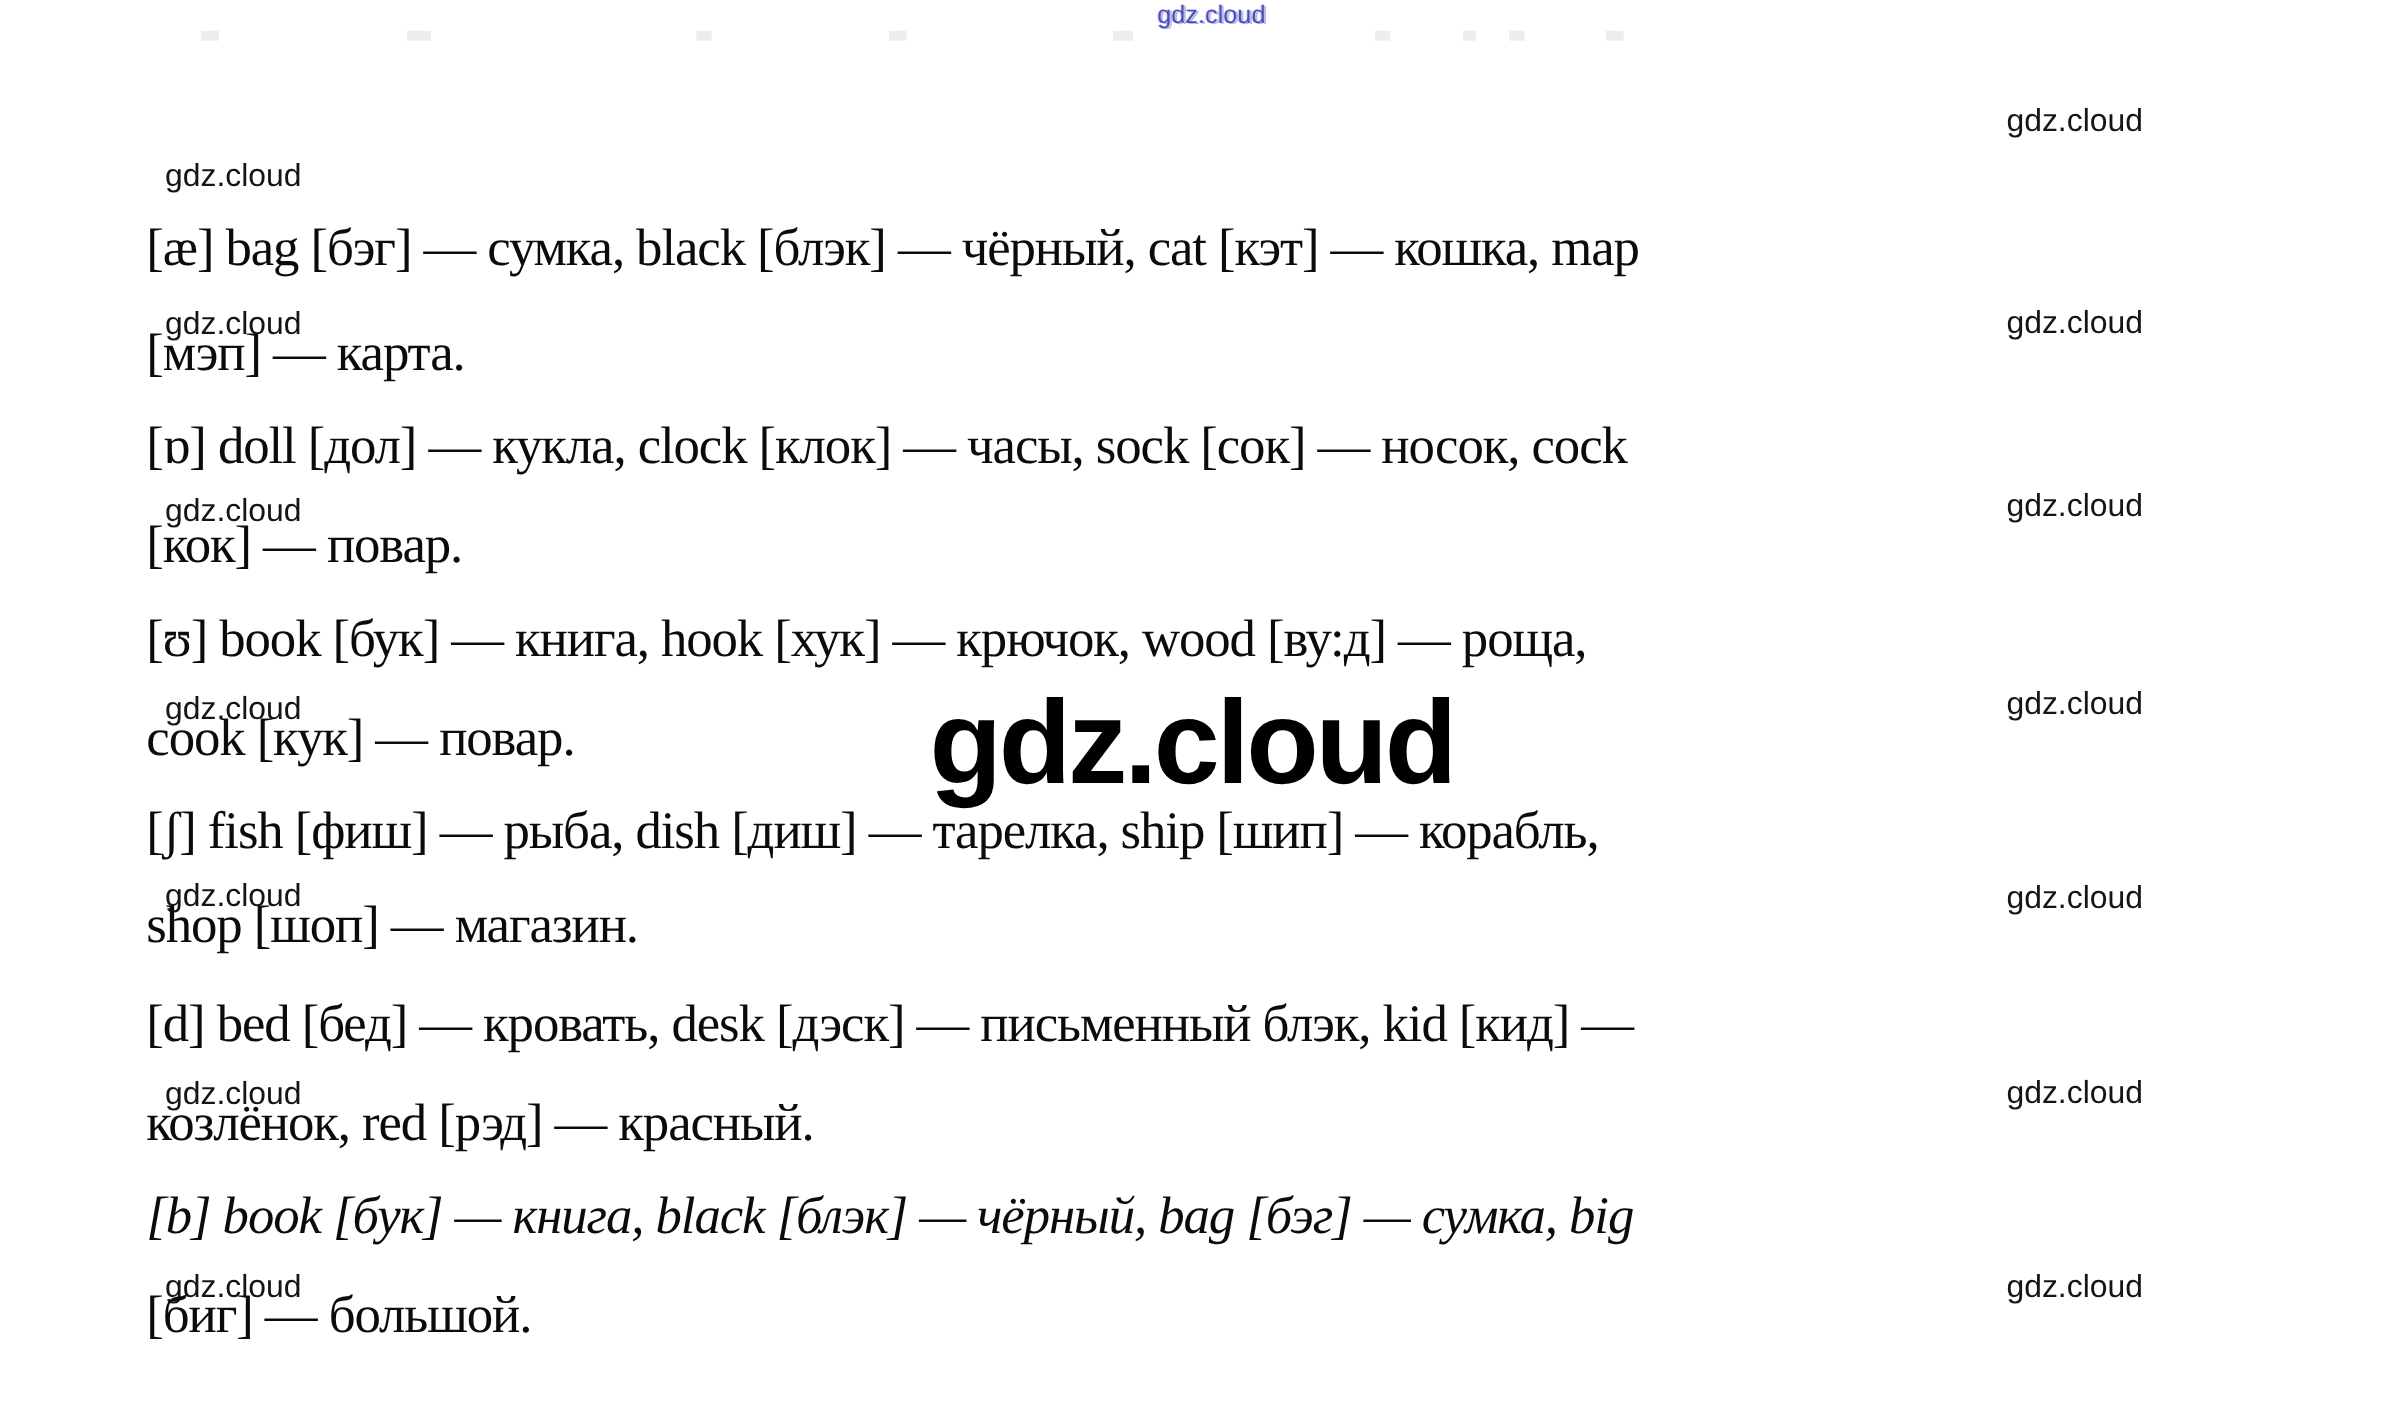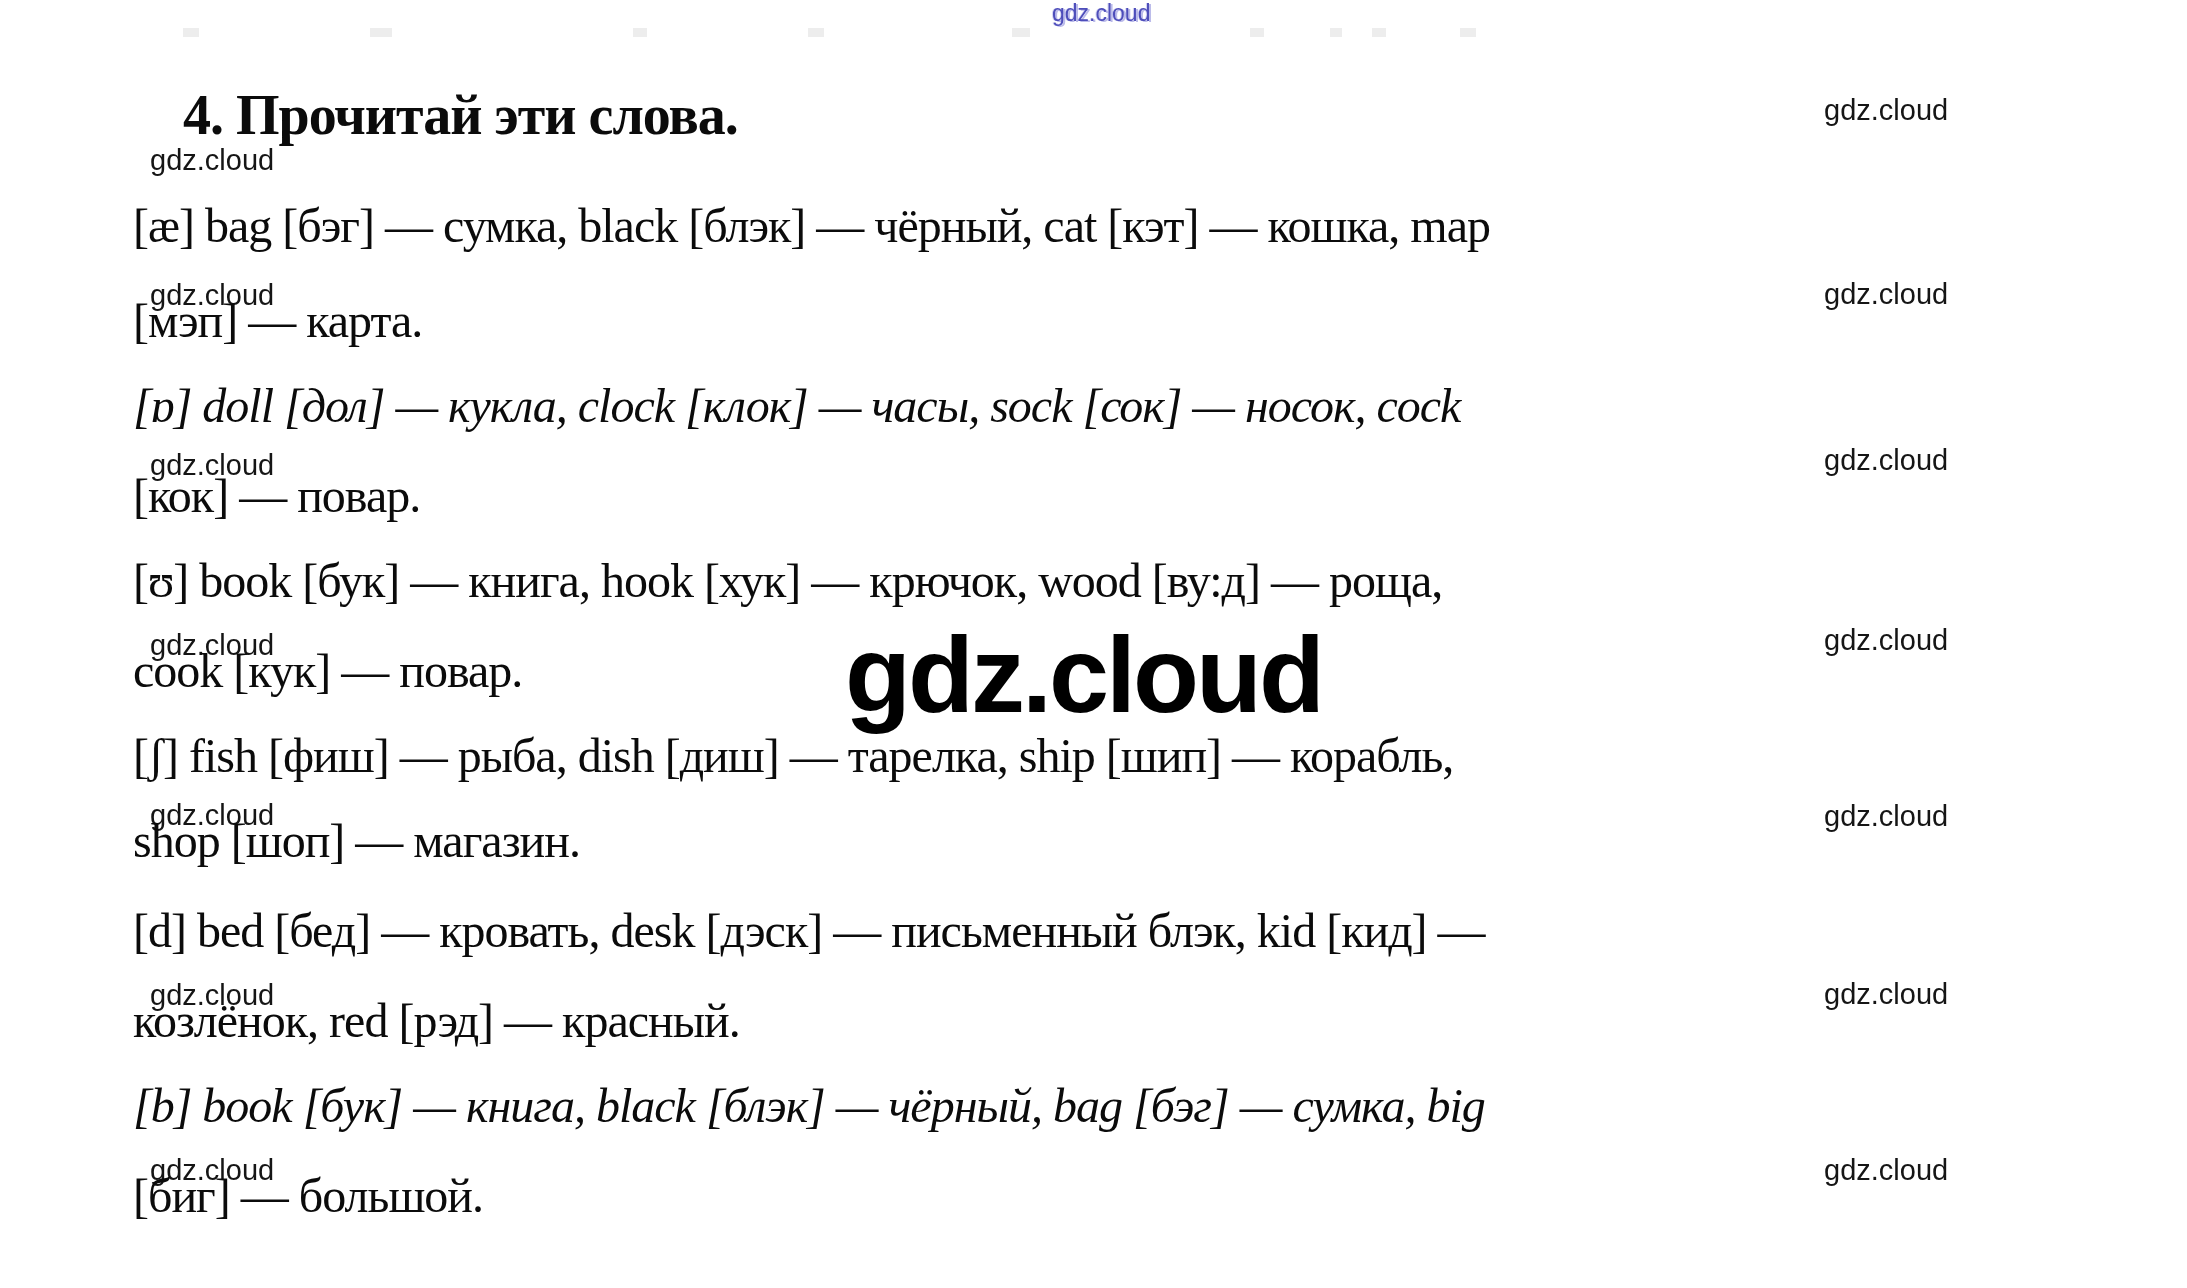--- a/index.html
+++ b/index.html
@@ -74,42 +74,41 @@
   <span class="smudge" style="left:633px;width:14px;"></span>
   <span class="smudge" style="left:808px;width:16px;"></span>
   <span class="smudge" style="left:1012px;width:18px;"></span>
   <span class="smudge" style="left:1250px;width:14px;"></span>
   <span class="smudge" style="left:1330px;width:12px;"></span>
   <span class="smudge" style="left:1372px;width:14px;"></span>
   <span class="smudge" style="left:1460px;width:16px;"></span>
 
   <div class="wm-top-blue">gdz.cloud</div>
 
-  <h1 class="title">4. Прочитай эти слова.</h1>
 
   <div class="wm wm-left" style="top:144px;">gdz.cloud</div>
   <div class="wm wm-left" style="top:279px;">gdz.cloud</div>
   <div class="wm wm-left" style="top:449px;">gdz.cloud</div>
   <div class="wm wm-left" style="top:629px;">gdz.cloud</div>
   <div class="wm wm-left" style="top:799px;">gdz.cloud</div>
   <div class="wm wm-left" style="top:979px;">gdz.cloud</div>
   <div class="wm wm-left" style="top:1154px;">gdz.cloud</div>
 
   <div class="wm wm-right" style="top:94px;">gdz.cloud</div>
   <div class="wm wm-right" style="top:278px;">gdz.cloud</div>
   <div class="wm wm-right" style="top:444px;">gdz.cloud</div>
   <div class="wm wm-right" style="top:624px;">gdz.cloud</div>
   <div class="wm wm-right" style="top:800px;">gdz.cloud</div>
   <div class="wm wm-right" style="top:978px;">gdz.cloud</div>
   <div class="wm wm-right" style="top:1154px;">gdz.cloud</div>
 
   <div class="line" style="top:198px;">[æ] bag [бэг] — сумка, black [блэк] — чёрный, cat [кэт] — кошка, map</div>
   <div class="line" style="top:293px;">[мэп] — карта.</div>
 
-  <div class="line" style="top:378px;font-style:italic;">[ɒ] doll [дол] — кукла, clock [клок] — часы, sock [сок] — носок, cock</div>
+  <div class="line" style="top:378px;">[ɒ] doll [дол] — кукла, clock [клок] — часы, sock [сок] — носок, cock</div>
   <div class="line" style="top:468px;">[кок] — повар.</div>
 
   <div class="line" style="top:553px;">[ʊ] book [бук] — книга, hook [хук] — крючок, wood [ву:д] — роща,</div>
   <div class="line" style="top:643px;">cook [кук] — повар.</div>
 
   <div class="wm-big">gdz.cloud</div>
 
   <div class="line" style="top:728px;">[ʃ] fish [фиш] — рыба, dish [диш] — тарелка, ship [шип] — корабль,</div>
   <div class="line" style="top:813px;">shop [шоп] — магазин.</div>
 

